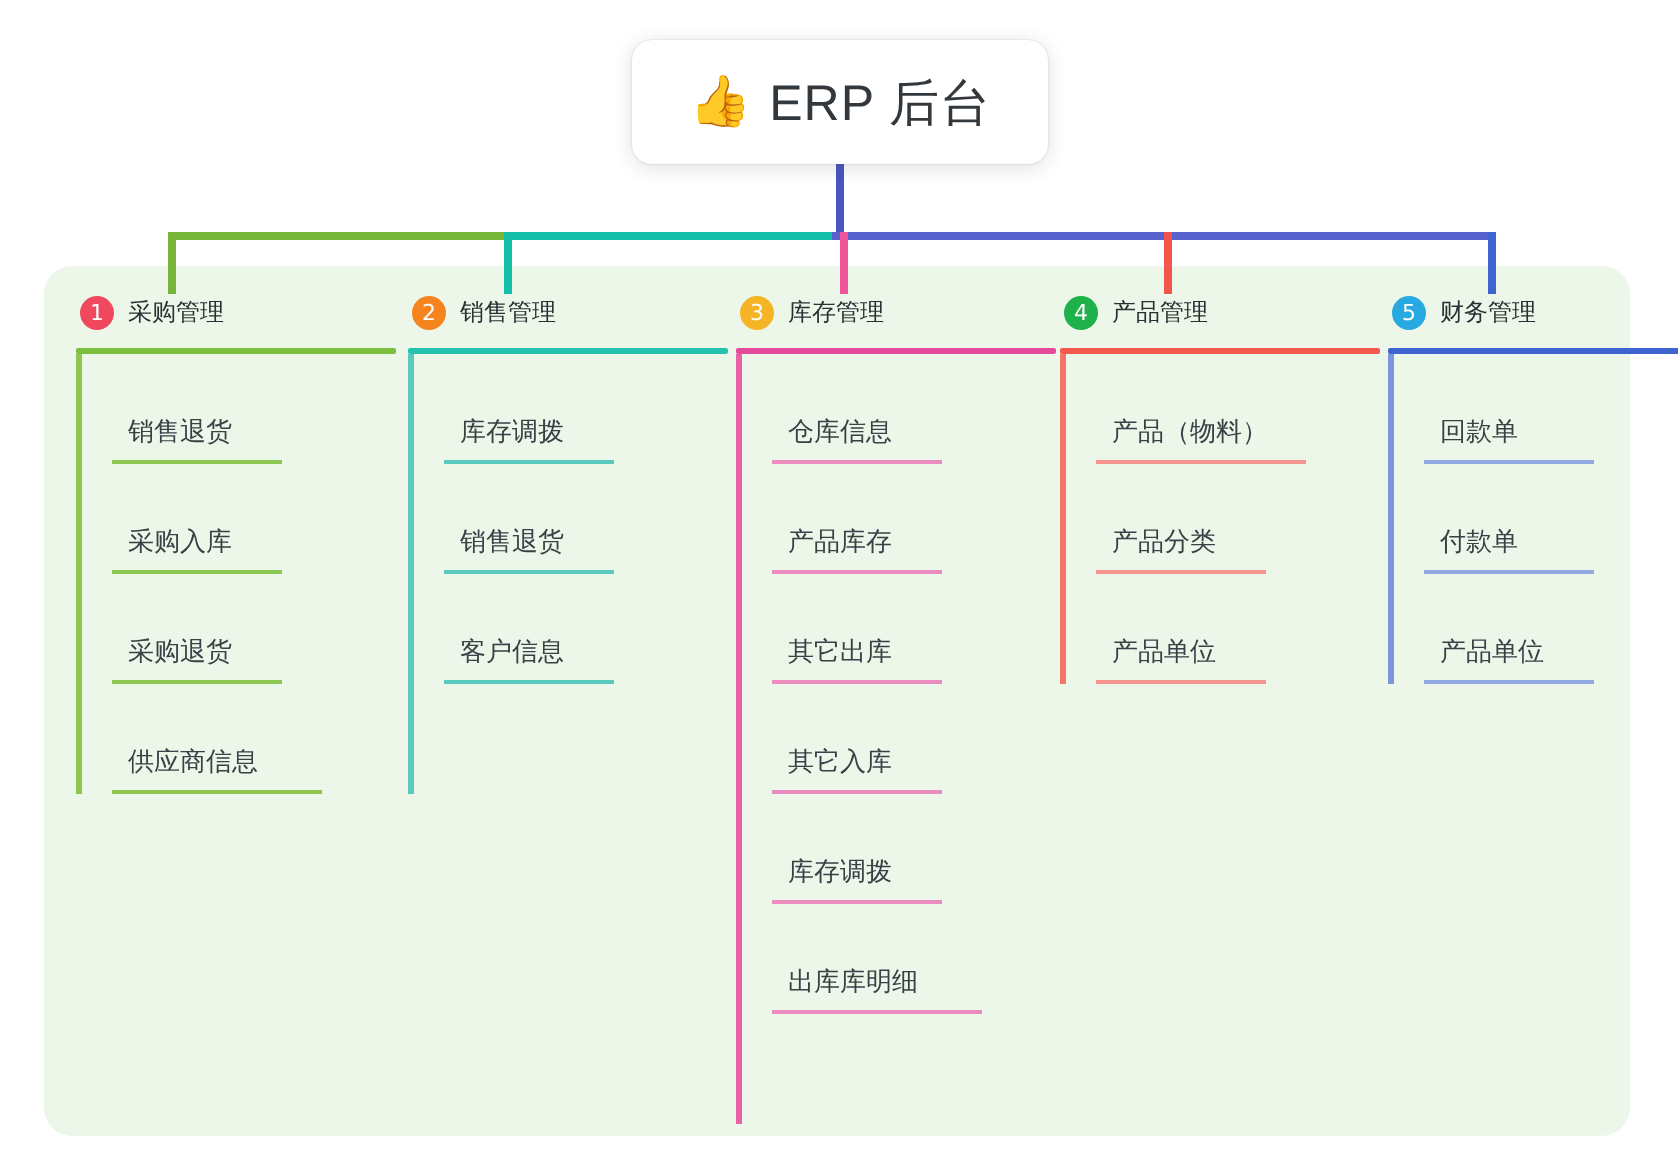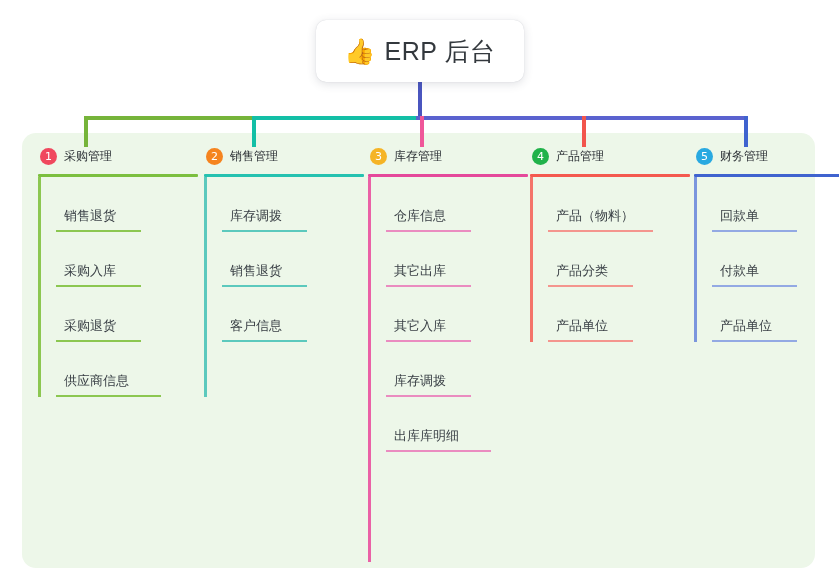--- a/index.html
+++ b/index.html
@@ -238,20 +238,24 @@
     <span class="col-title">库存管理</span>
   </div>
   <div class="col-rule" style="background: rgb(229, 73, 155);"></div>
   <div class="leaves">
     <div class="spine" style="background: rgb(234, 97, 166); height: 385px;"></div>
     <div class="leaf">
       <span class="leaf-label">仓库信息</span>
       <span class="leaf-rule" style="background: rgb(234, 140, 192);"></span>
     </div>
     <div class="leaf">
+      <span class="leaf-label">产品库存</span>
+      <span class="leaf-rule" style="background: rgb(234, 140, 192);"></span>
+    </div>
+    <div class="leaf">
       <span class="leaf-label">其它出库</span>
       <span class="leaf-rule" style="background: rgb(234, 140, 192);"></span>
     </div>
     <div class="leaf">
       <span class="leaf-label">其它入库</span>
       <span class="leaf-rule" style="background: rgb(234, 140, 192);"></span>
     </div>
     <div class="leaf">
       <span class="leaf-label">库存调拨</span>
       <span class="leaf-rule" style="background: rgb(234, 140, 192);"></span>

